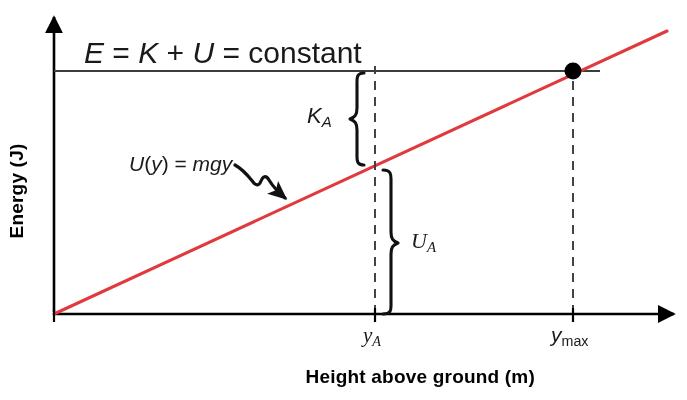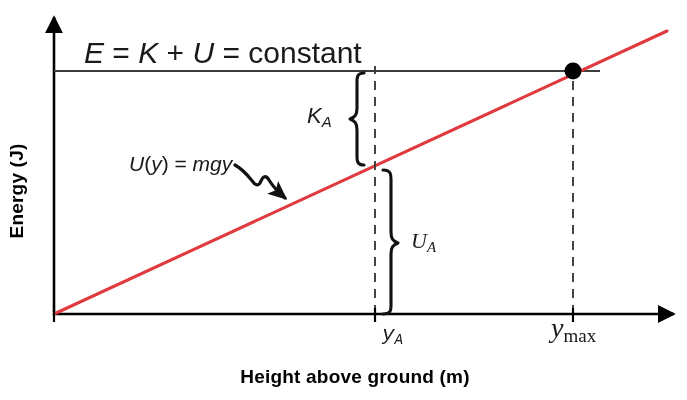--- a/index.html
+++ b/index.html
@@ -37,21 +37,21 @@
     top: 180px;
     width: 100px;
     text-align: center;
     transform: rotate(-90deg);
     transform-origin: 50% 50%;
   }
   #xlabel {
     left: 175px;
     top: 366px;
     width: 360px;
-    text-align: center;
+    text-align: right;
   }
   .math {
     position: absolute;
     font-family: "Liberation Serif", serif;
     color: #1a1a1a;
     white-space: nowrap;
   }
   .mi { font-style: italic; }
   .mup { font-style: normal; }
   sub.sb {
@@ -86,28 +86,27 @@
   #lbl-y0 {
     left: 18px;
     top: 323px;
     font-size: 21px;
     font-family: "Liberation Sans", sans-serif;
   }
   #lbl-ya {
     left: 363px;
     top: 323px;
     font-size: 21px;
-    font-family: Liberation Mono, monospace;
-    margin-left: 19px;
+    font-family: Liberation Serif, serif;
   }
   #lbl-ymax {
     left: 551px;
-    top: 312px;
-    font-size: 28px;
-    font-family: Liberation Serif, serif;
+    top: 323px;
+    font-size: 21px;
+    font-family: Liberation Sans, sans-serif;
   }
 </style>
 </head>
 <body>
 
 <div id="figure">
 
   <svg class="plot" viewBox="0 0 687 400">
     <defs>
       <marker id="axisArrow" viewBox="0 0 10 10" refX="9" refY="5" markerWidth="7" markerHeight="7" orient="auto-start-reverse">

